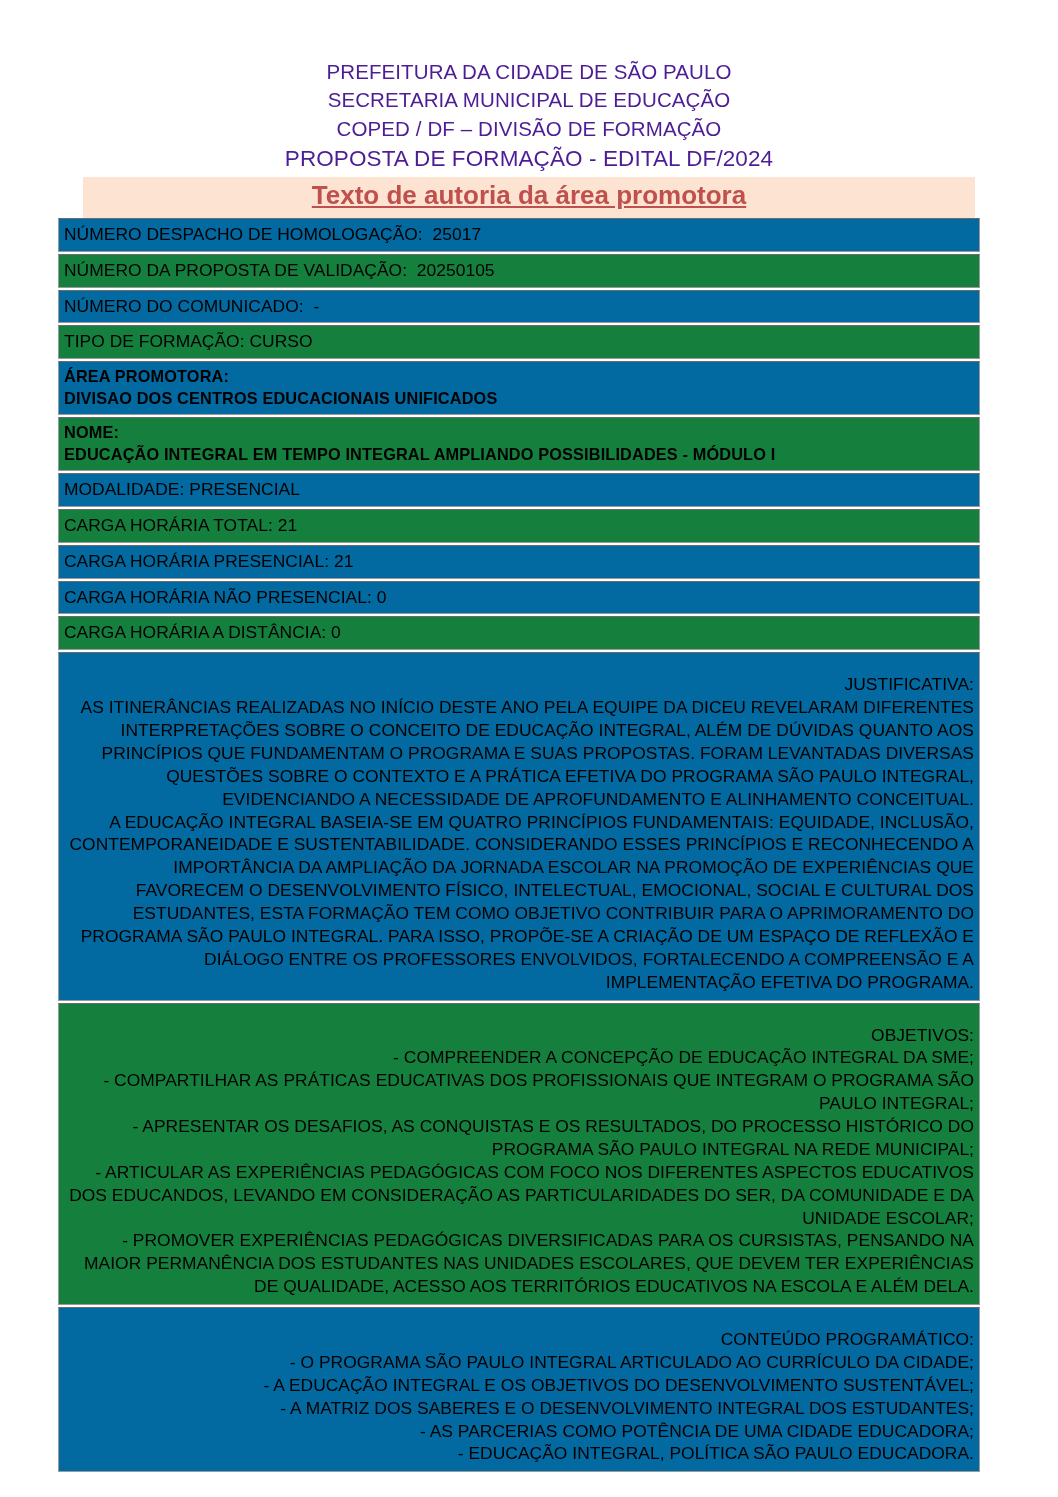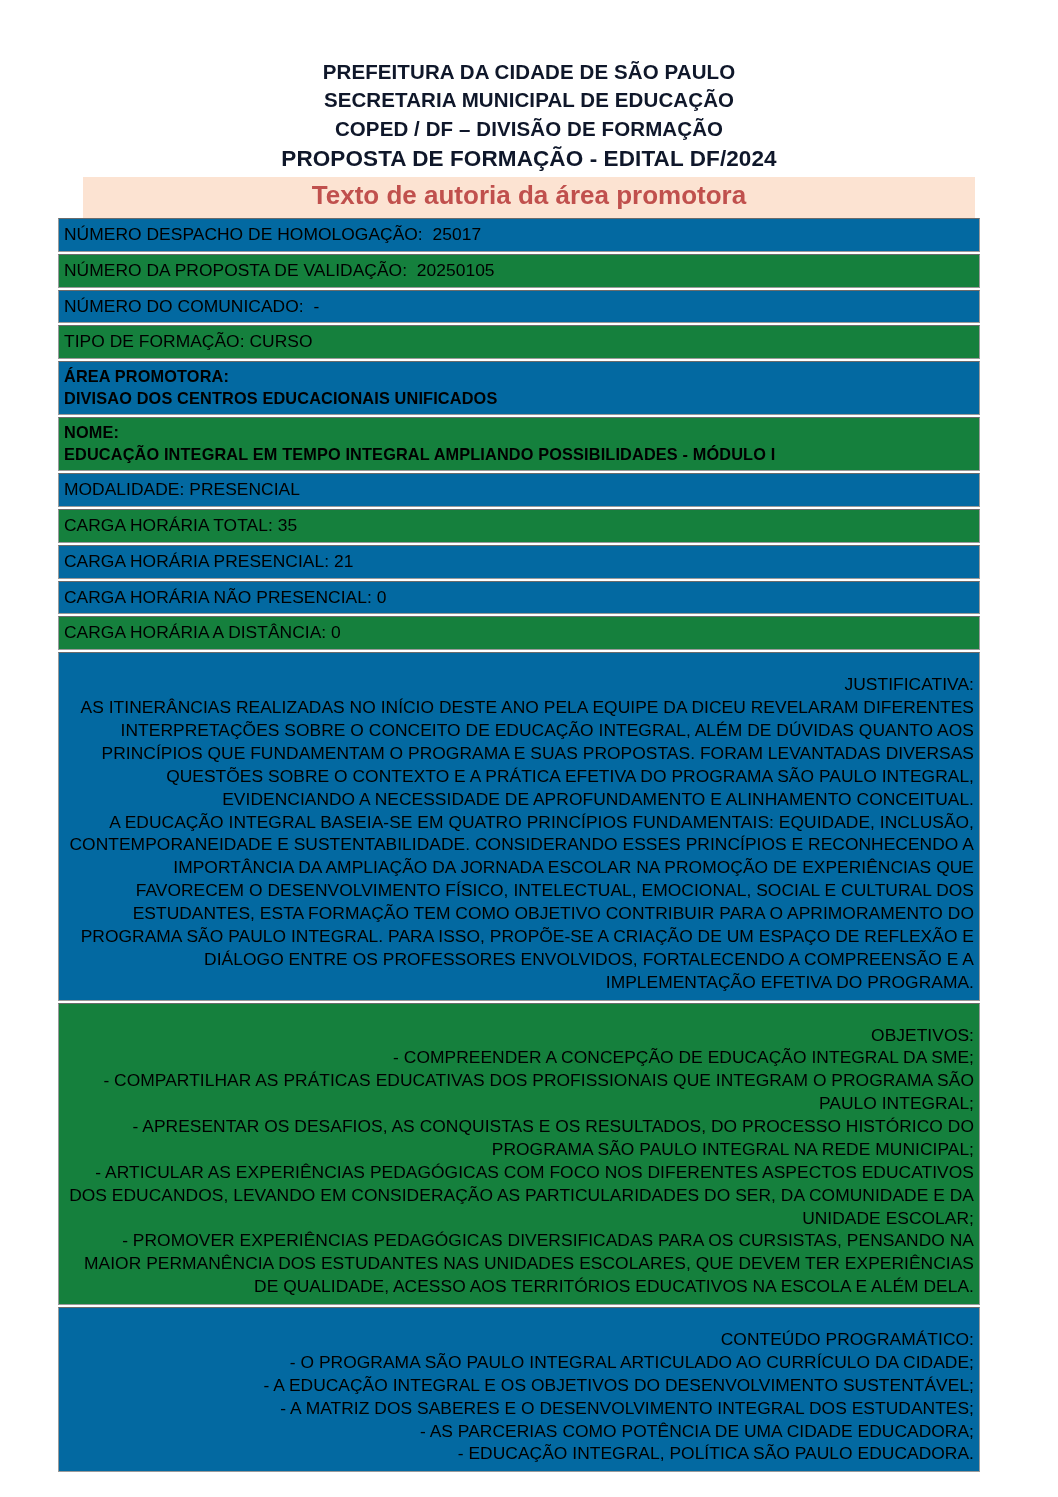--- a/index.html
+++ b/index.html
@@ -23,41 +23,42 @@
     padding: 0;
   }
 
   
   .doc-header {
     padding-top: 58px;
     text-align: center;
   }
   .doc-header .hline {
     font-size: 20.5px;
-    font-weight: bold;
+    font-weight: normal;
     line-height: 1.38;
     letter-spacing: 0.1px;
-    color: #0f172a;
+    color: #4c1d95;
   }
   .doc-header .hline.big {
     font-size: 22.5px;
   }
 
   
   .title-band {
     margin: 3px 83px 0 83px;
     background: #fce3d2;
     text-align: center;
     padding: 4px 0 7px 0;
   }
   .title-band .title-text {
     font-size: 26px;
     font-weight: bold;
     color: #c0504d;
     line-height: 1.15;
+    text-decoration: underline;
   }
 
   
   .table-wrap {
     margin: 0 0 0 58px;
     width: 922px;
   }
   .row {
     box-sizing: border-box;
     border: 1px solid #9a9a9a;
@@ -134,21 +135,21 @@
     <div class="row alt bold">
       <span class="line">NOME:</span>
       <span class="line">EDUCAÇÃO INTEGRAL EM TEMPO INTEGRAL AMPLIANDO POSSIBILIDADES - MÓDULO I</span>
     </div>
 
     <div class="row">
       <span class="line">MODALIDADE: PRESENCIAL</span>
     </div>
 
     <div class="row alt">
-      <span class="line">CARGA HORÁRIA TOTAL: 35</span>
+      <span class="line">CARGA HORÁRIA TOTAL: 21</span>
     </div>
 
     <div class="row">
       <span class="line">CARGA HORÁRIA PRESENCIAL: 21</span>
     </div>
 
 
     <div class="row">
       <span class="line">CARGA HORÁRIA NÃO PRESENCIAL: 0</span>
     </div>

